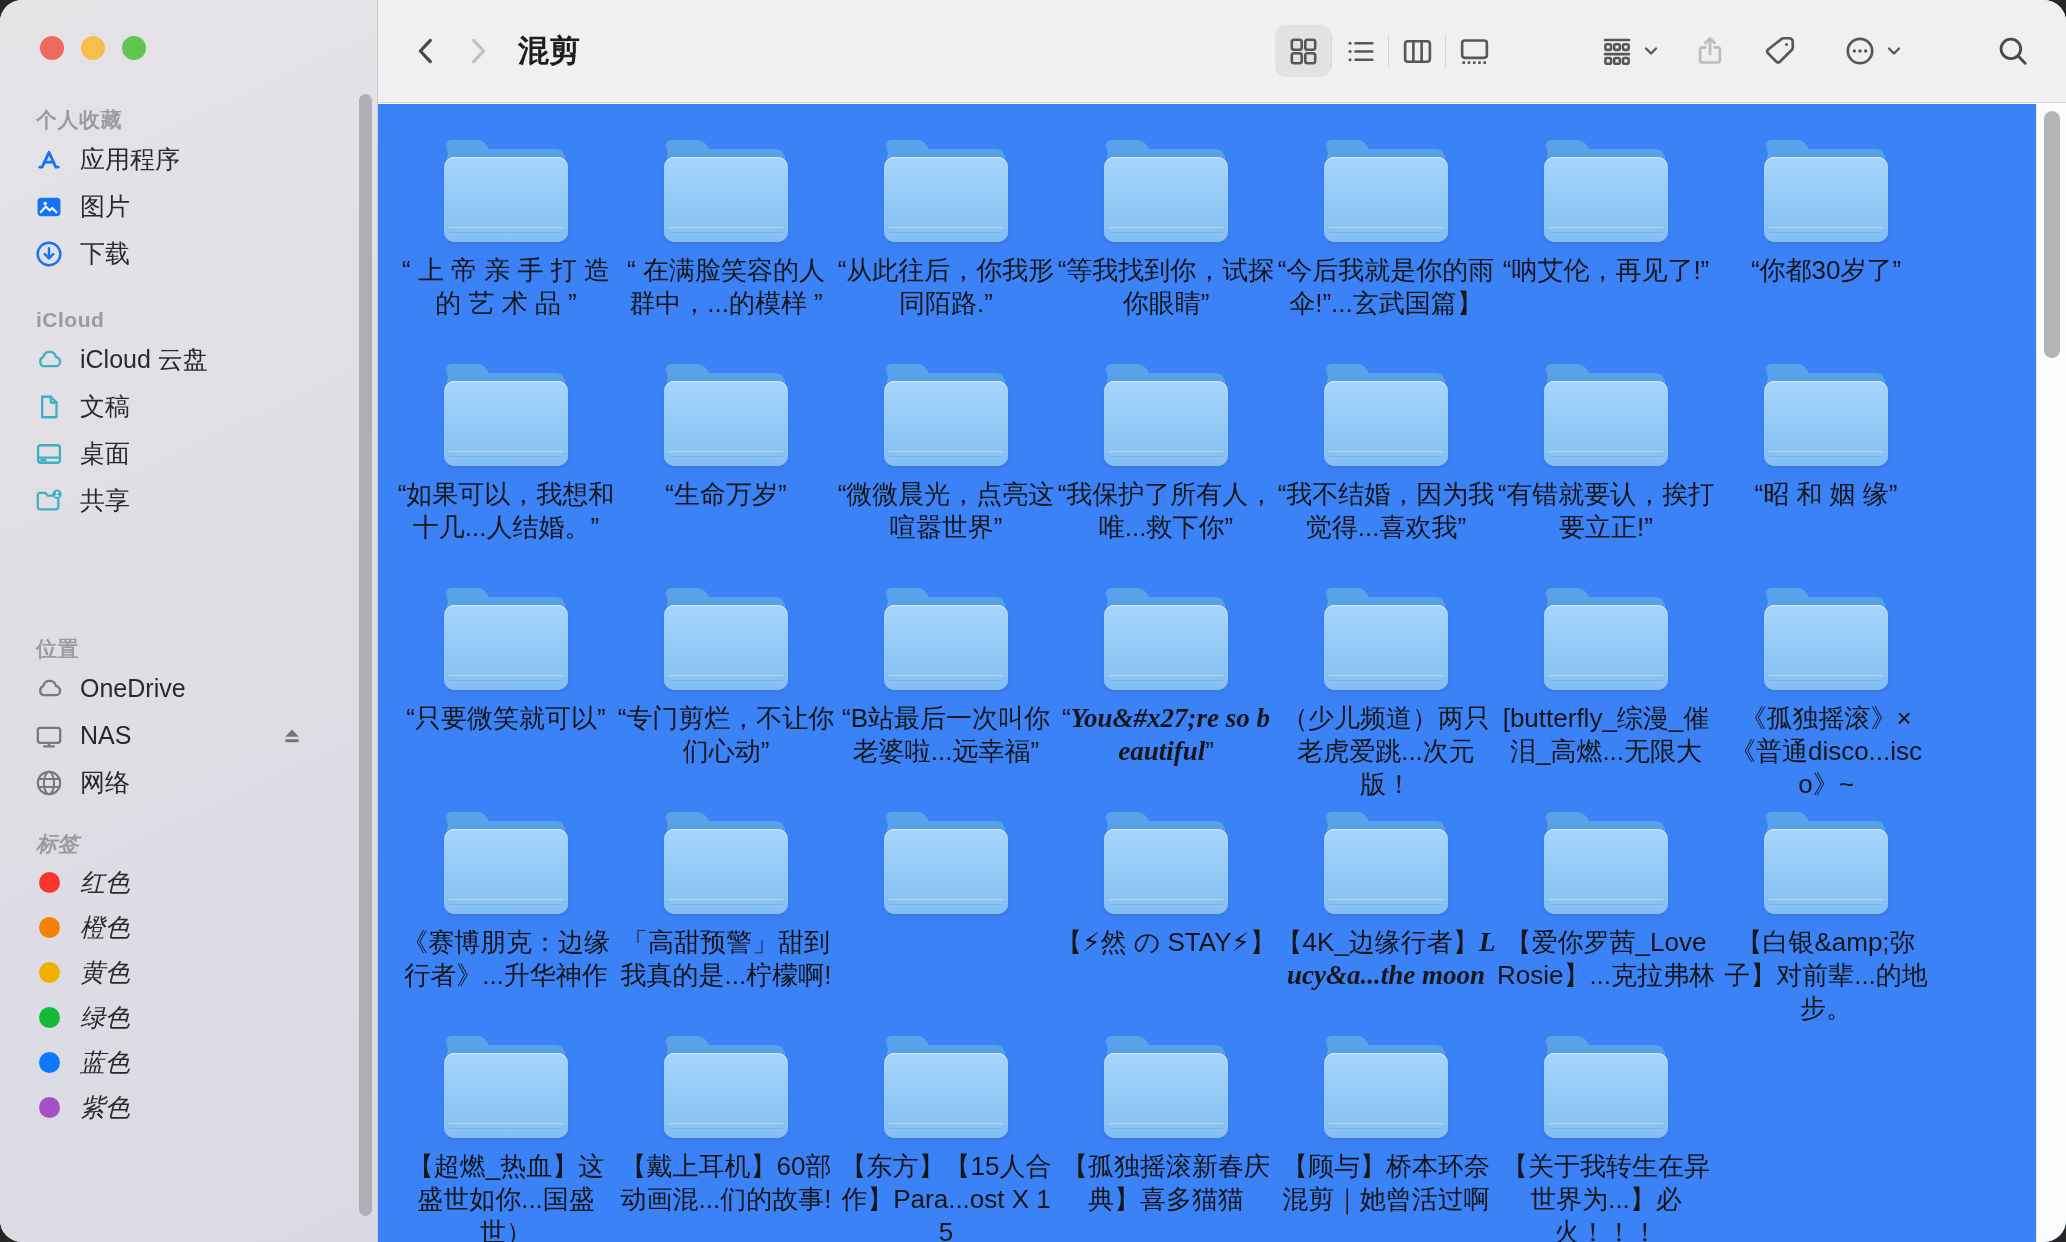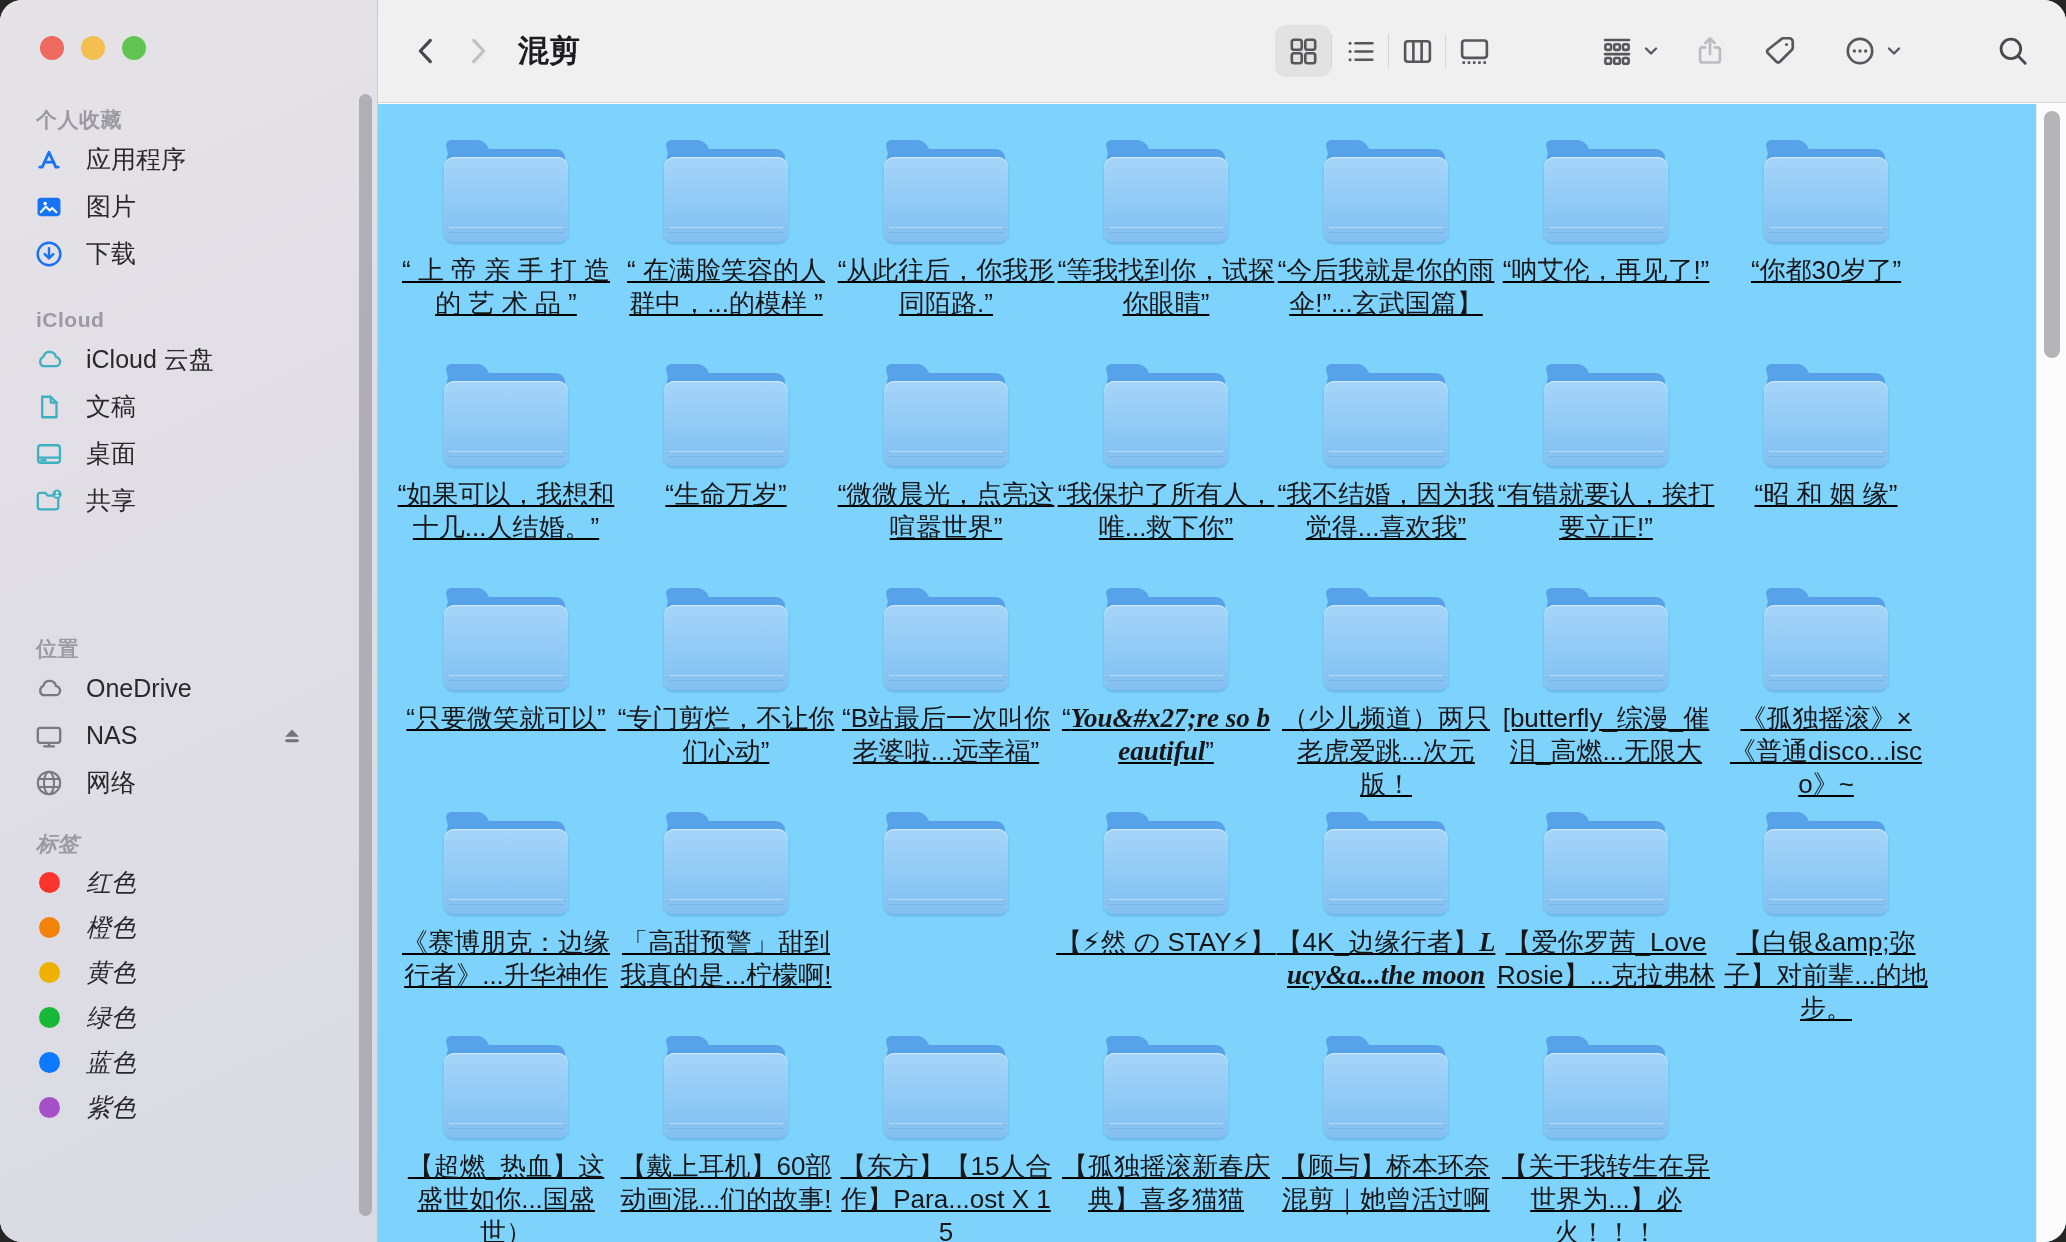--- a/index.html
+++ b/index.html
@@ -27,21 +27,21 @@
   .traffic .light{width:24px;height:24px;border-radius:50%;}
   .side-nav{position:absolute;left:0;right:0;top:104px;}
   .side-header{
     height:32px;line-height:32px;
     padding-left:36px;
     font-size:21px;font-weight:700;color:#9b9aa0;
     letter-spacing:.5px;
   }
   .side-item{
     height:47px;display:flex;align-items:center;
-    padding-left:32px;position:relative;gap:6px;
+    padding-left:32px;position:relative;
   }
   .side-item .s-ico{width:34px;height:34px;display:flex;align-items:center;justify-content:center;flex:0 0 34px;}
   .side-item .s-label{margin-left:14px;font-size:25px;color:#29292c;white-space:nowrap;}
   .side-item .eject{position:absolute;right:72px;top:50%;transform:translateY(-50%);}
   .sec-icloud{margin-top:27px;}
   .sec-loc{margin-top:109px;}
   .sec-tags{margin-top:22px;font-style:italic;}
   .sec-tags .side-item{height:45px;}
   .tag-dot{width:21px;height:21px;border-radius:50%;}
   .side-scrollbar{
@@ -76,22 +76,22 @@
   .tool-btn.disabled{color:#bcbcbe;}
   .actions{display:flex;align-items:center;}
   .actions .tool-btn:nth-child(1){margin-left:96px;}
   .actions .tool-btn:nth-child(2){margin-left:28px;}
   .actions .tool-btn:nth-child(3){margin-left:32px;}
   .actions .tool-btn:nth-child(4){margin-left:42px;}
   .actions .tool-btn:nth-child(5){margin-left:88px;color:#4a4a4d;}
   
   .content{
     position:absolute;left:0;right:0;top:104px;bottom:0;
-    background:#7dd3fc;overflow:hidden;
-    padding:36px 0 0 18px;box-sizing:border-box;text-decoration:underline;
+    background:#3b82f6;overflow:hidden;
+    padding:36px 0 0 18px;box-sizing:border-box;
   }
   .grid{display:grid;grid-template-columns:repeat(7,220px);grid-auto-rows:224px;}
   .cell{width:220px;display:flex;flex-direction:column;align-items:center;}
   .folder{width:128px;height:104px;position:relative;flex:0 0 auto;}
   .f-back{
     position:absolute;left:5px;right:5px;top:9px;height:58px;
     background:linear-gradient(180deg,var(--f-back-top),var(--f-back));
     border-radius:9px 9px 0 0;
   }
   .f-tab{

